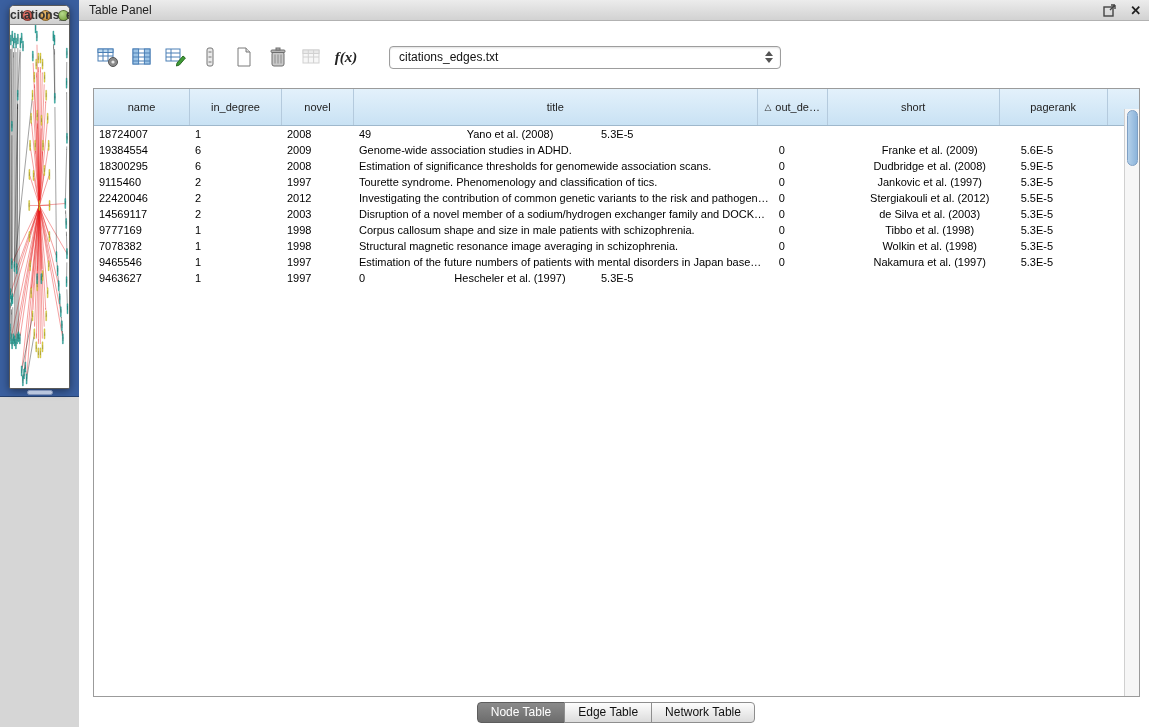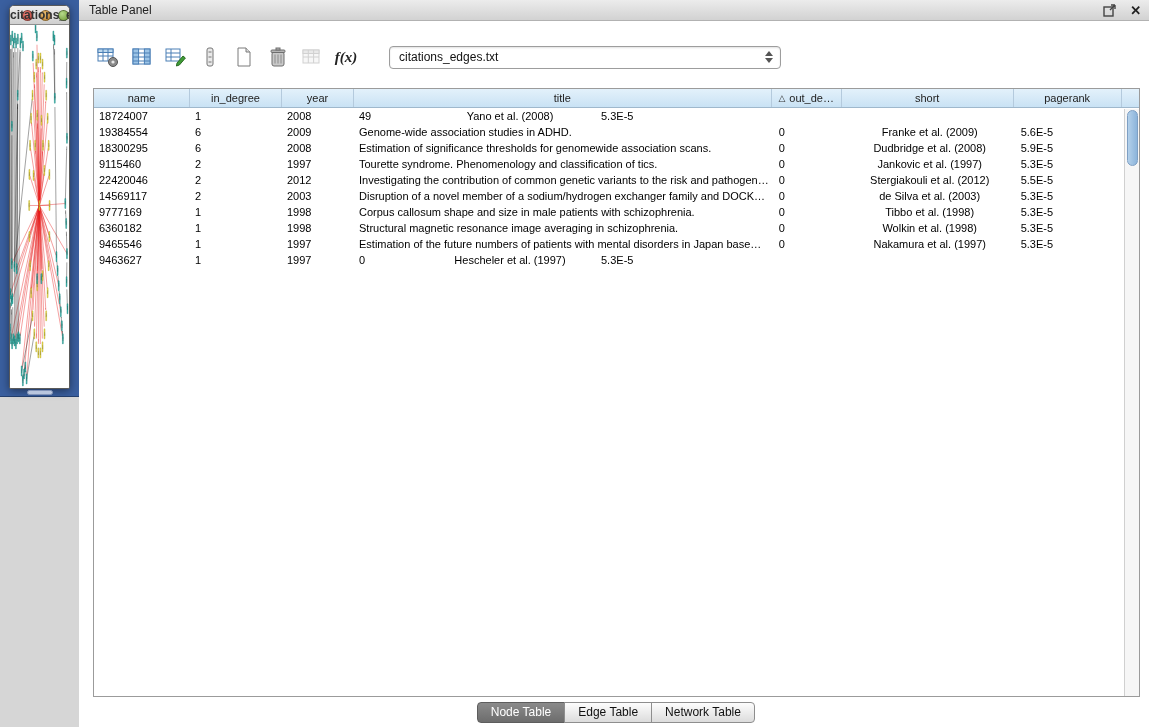--- a/index.html
+++ b/index.html
@@ -39,22 +39,22 @@
   .fx { font-family:"Liberation Serif", serif; font-style:italic; font-weight:bold; font-size:15px; color:#222; }
   .combo { margin-left:22px; width:392px; height:23px; background:#fff; border:1px solid #9d9d9d; border-radius:4px;
     display:flex; align-items:center; font-size:12px; color:#111; padding-left:9px; cursor:pointer;
     box-shadow:inset 0 1px 2px rgba(0,0,0,.12); }
   .combo-arrows { margin-left:auto; padding:0 7px; display:flex; flex-direction:column; gap:2px; }
   .combo-arrows .up    { width:0; height:0; border-left:4px solid transparent; border-right:4px solid transparent; border-bottom:5px solid #555; }
   .combo-arrows .down  { width:0; height:0; border-left:4px solid transparent; border-right:4px solid transparent; border-top:5px solid #555; }
 
   .table-wrap { flex:1; margin:3px 13px 0 14px; background:#fff; border:1px solid #9b9b9b;
     display:flex; flex-direction:column; min-height:0; position:relative; overflow:hidden; }
-  .thead { display:flex; height:19px; flex:none; background:linear-gradient(#e3f1fb,#c9e2f4);
-    border-bottom:1px solid #9fb8cc; padding-right:17px; }
+  .thead { display:flex; height:37px; flex:none; background:linear-gradient(#e3f1fb,#c9e2f4);
+    border-bottom:1px solid #9fb8cc; padding-right:31px; }
   .hcell { font-size:11px; color:#222; display:flex; align-items:center; justify-content:center;
     border-right:1px solid #b4cadd; overflow:hidden; white-space:nowrap; cursor:pointer; }
   .sortmark { margin-right:4px; font-size:9px; color:#333; }
   .tbody { flex:1; overflow:hidden; padding-right:15px; }
   .trow { display:flex; height:16px; align-items:center; }
   .tcell { font-size:11px; color:#000; padding:0 5px; overflow:hidden; white-space:nowrap; }
   .c0 { width:96px; flex:none; } .c1 { width:92px; flex:none; } .c2 { width:72px; flex:none; }
   .c3 { flex:1; min-width:0; } .c4 { width:70px; flex:none; }
   .c5 { width:172px; flex:none; text-align:center; justify-content:center; }
   .c6 { width:108px; flex:none; }
@@ -659,21 +659,21 @@
 
     <div class="table-wrap">
       <div class="thead">
           <div class="hcell c0">
             <span>name</span>
           </div>
           <div class="hcell c1">
             <span>in_degree</span>
           </div>
           <div class="hcell c2">
-            <span>year</span>
+            <span>novel</span>
           </div>
           <div class="hcell c3">
             <span>title</span>
           </div>
           <div class="hcell c4">
             <span class="sortmark">△</span>
             <span>out_de…</span>
           </div>
           <div class="hcell c5">
             <span>short</span>
@@ -739,21 +739,21 @@
           <div class="trow">
             <div class="tcell c0">9777169</div>
             <div class="tcell c1">1</div>
             <div class="tcell c2">1998</div>
             <div class="tcell c3">Corpus callosum shape and size in male patients with schizophrenia.</div>
             <div class="tcell c4">0</div>
             <div class="tcell c5">Tibbo et al. (1998)</div>
             <div class="tcell c6">5.3E-5</div>
           </div>
           <div class="trow">
-            <div class="tcell c0">6360182</div>
+            <div class="tcell c0">7078382</div>
             <div class="tcell c1">1</div>
             <div class="tcell c2">1998</div>
             <div class="tcell c3">Structural magnetic resonance image averaging in schizophrenia.</div>
             <div class="tcell c4">0</div>
             <div class="tcell c5">Wolkin et al. (1998)</div>
             <div class="tcell c6">5.3E-5</div>
           </div>
           <div class="trow">
             <div class="tcell c0">9465546</div>
             <div class="tcell c1">1</div>

